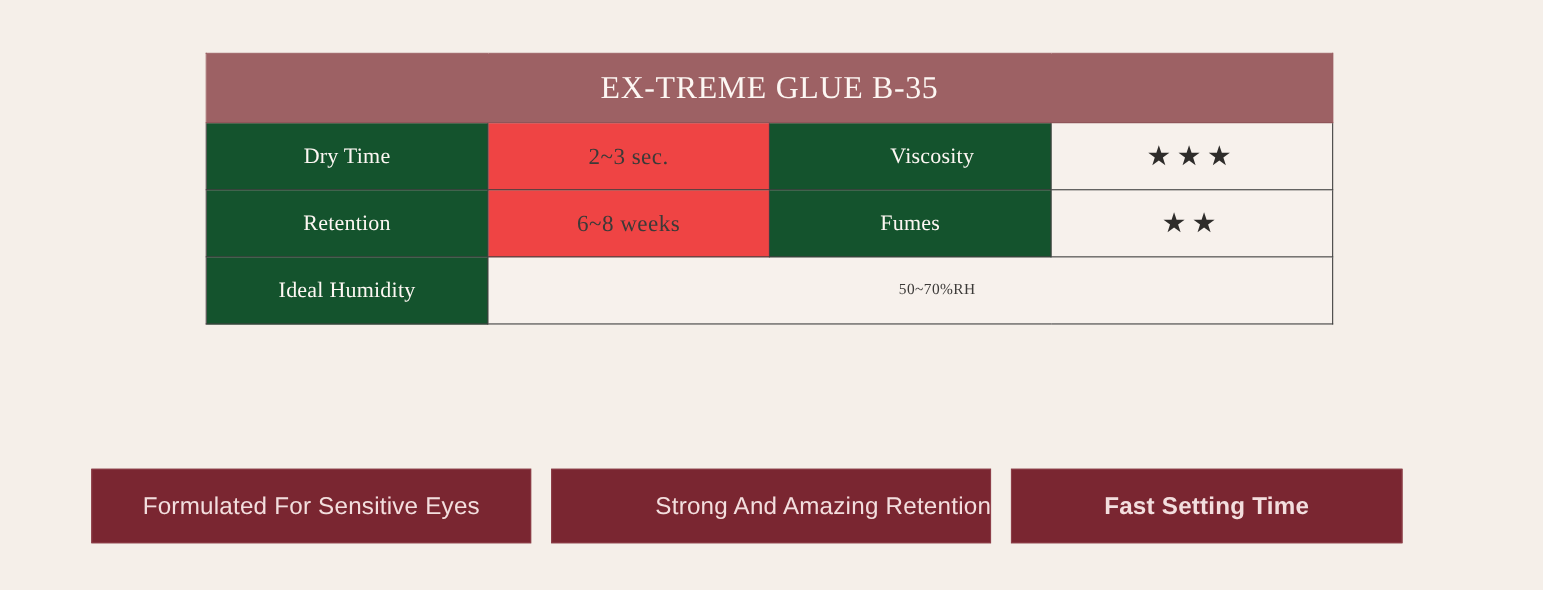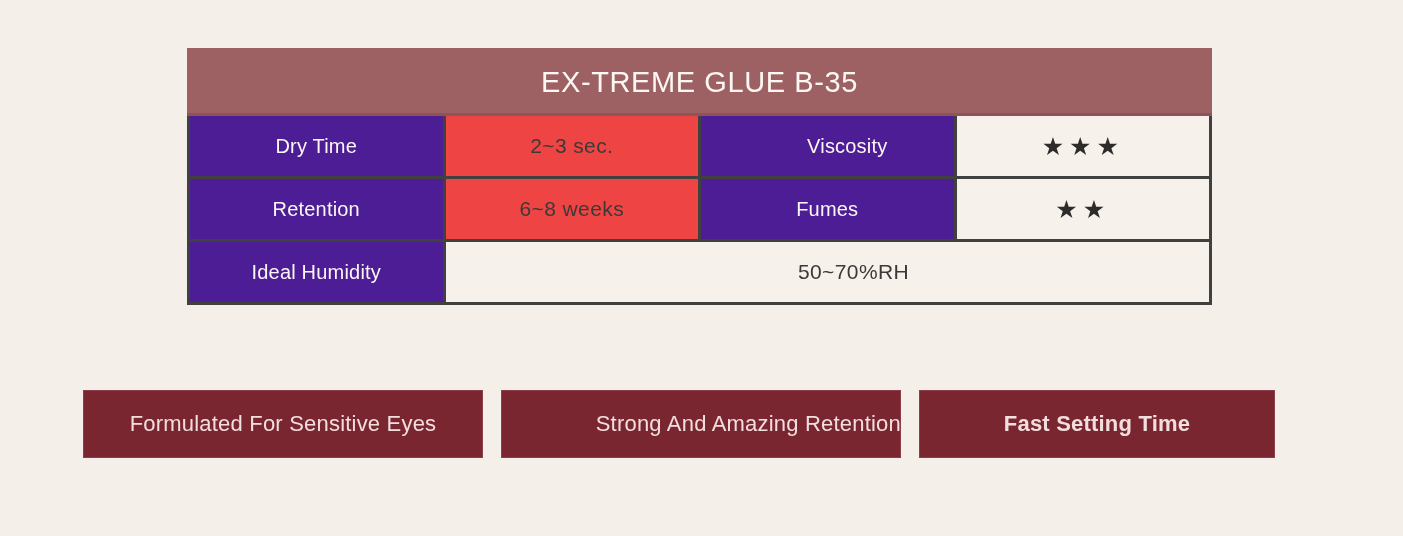--- a/index.html
+++ b/index.html
@@ -21,39 +21,40 @@
     left: 187px;
     top: 48px;
     width: 1025px;
     border-collapse: collapse;
     table-layout: fixed;
     border: 1px solid #b98487;
   }
   #spec-table td, #spec-table th {
     padding: 0;
     margin: 0;
-    border: 3px solid #404040;
+    border: 1px solid #404040;
     height: 60px;
     vertical-align: middle;
     text-align: center;
     font-weight: normal;
+    font-family: Liberation Serif, serif;
   }
 
   .table-title {
     background: #9d6164;
     color: #fdf7f3;
     font-size: 29px;
     letter-spacing: 0.6px;
     height: 62px !important;
     border-color: #9d6164 !important;
     border-bottom-color: #8e5558 !important;
   }
 
   .label-cell {
-    background: #4c1d95;
+    background: #14532d;
     color: #fdf7f3;
     font-size: 20px;
     letter-spacing: 0.2px;
   }
 
   .value-cell {
     background: #ef4444;
     color: #3c3a38;
     font-size: 21px;
     letter-spacing: 0.4px;
@@ -64,39 +65,39 @@
     color: #2e2c2a;
     font-size: 25px;
     letter-spacing: 5px;
     line-height: 1;
   }
   .stars-cell .star-glyph { display: inline-block; }
 
   .humidity-value {
     background: #f7f1ec;
     color: #3c3a38;
-    font-size: 21px;
+    font-size: 14px;
     letter-spacing: 0.4px;
   }
   .humidity-inner {
     display: block;
     width: 832px;
     text-align: center;
     padding-right: 0;
     box-sizing: border-box;
     
     margin-left: 0;
     transform: translateX(-8px);
   }
 
   
   #feature-banners {
     position: absolute;
     left: 83px;
-    top: 390px;
+    top: 426px;
     width: 1232px;
     height: 68px;
     display: flex;
     gap: 18px;
   }
   .banner {
     background: #7a2631;
     color: #f3dede;
     display: flex;
     align-items: center;

